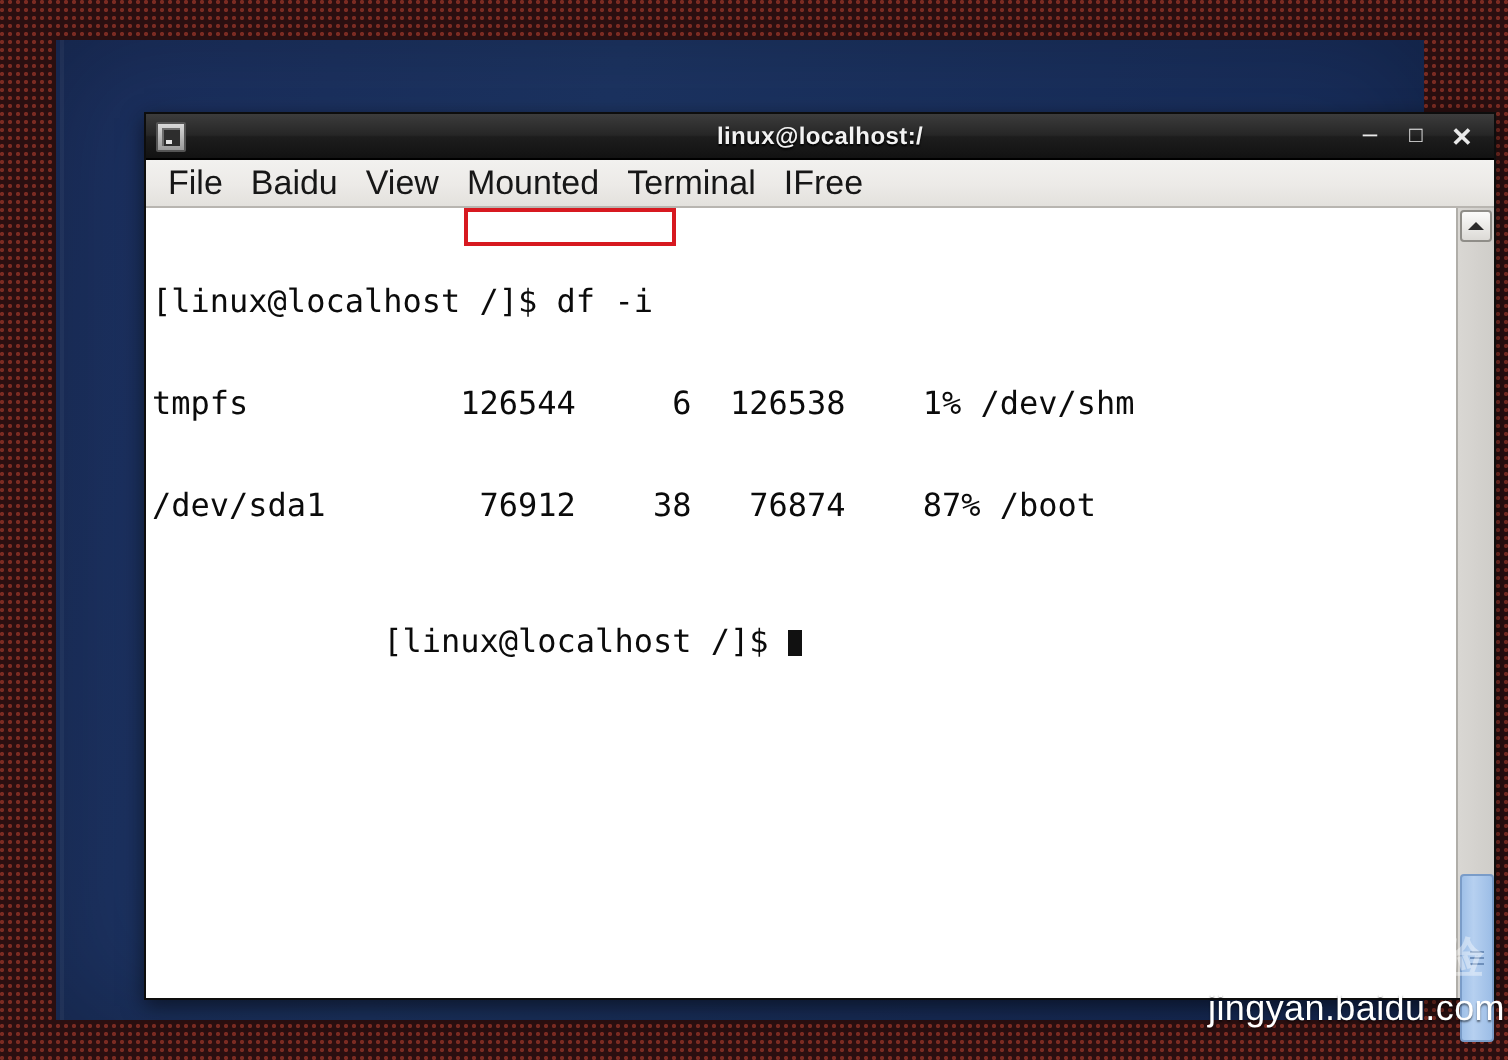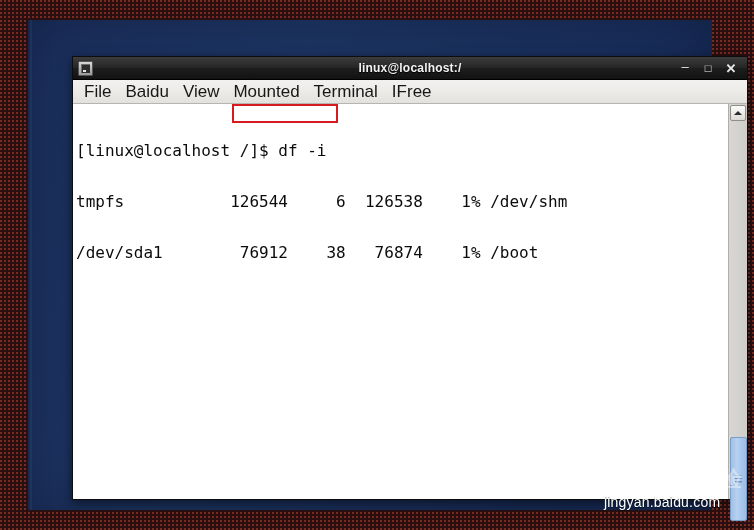--- a/index.html
+++ b/index.html
@@ -267,21 +267,21 @@
     left: 104px;
     top: 8px;
     font-size: 22px;
     font-weight: bold;
     color: rgba(255,255,255,0.40);
   }
   #wm-url {
     position: absolute;
     left: 10px;
     top: 38px;
-    font-size: 14px;
+    font-size: 18px;
     color: #ffffff;
     letter-spacing: 0.2px;
     text-shadow: 0 1px 1px rgba(0,0,0,0.5);
   }
 </style>
 </head>
 <body>
 
 <div id="screen">
 
@@ -308,21 +308,24 @@
         <div class="menu-item">Mounted</div>
         <div class="menu-item">Terminal</div>
         <div class="menu-item">IFree</div>
       </div>
 
       <div id="termarea">
 
         <div id="termtext">
           <div class="tline">[linux@localhost /]$ df -i</div>
           <div class="tline">tmpfs           126544     6  126538    1% /dev/shm</div>
-          <div class="tline">/dev/sda1        76912    38   76874    1% /boot</div>
+          <div class="tline">/dev/sda1        76912    38   76874    87% /boot</div>
+          <div class="tline">
+            <span>[linux@localhost /]$</span><span> </span><span class="cursor"></span>
+          </div>
           <div id="cmd-highlight"></div>
         </div>
 
         <div id="scrollbar">
           <div id="sb-up">
               <i></i>
             </div>
           <div id="sb-thumb">
               <span class="grip"></span>
             </div>

